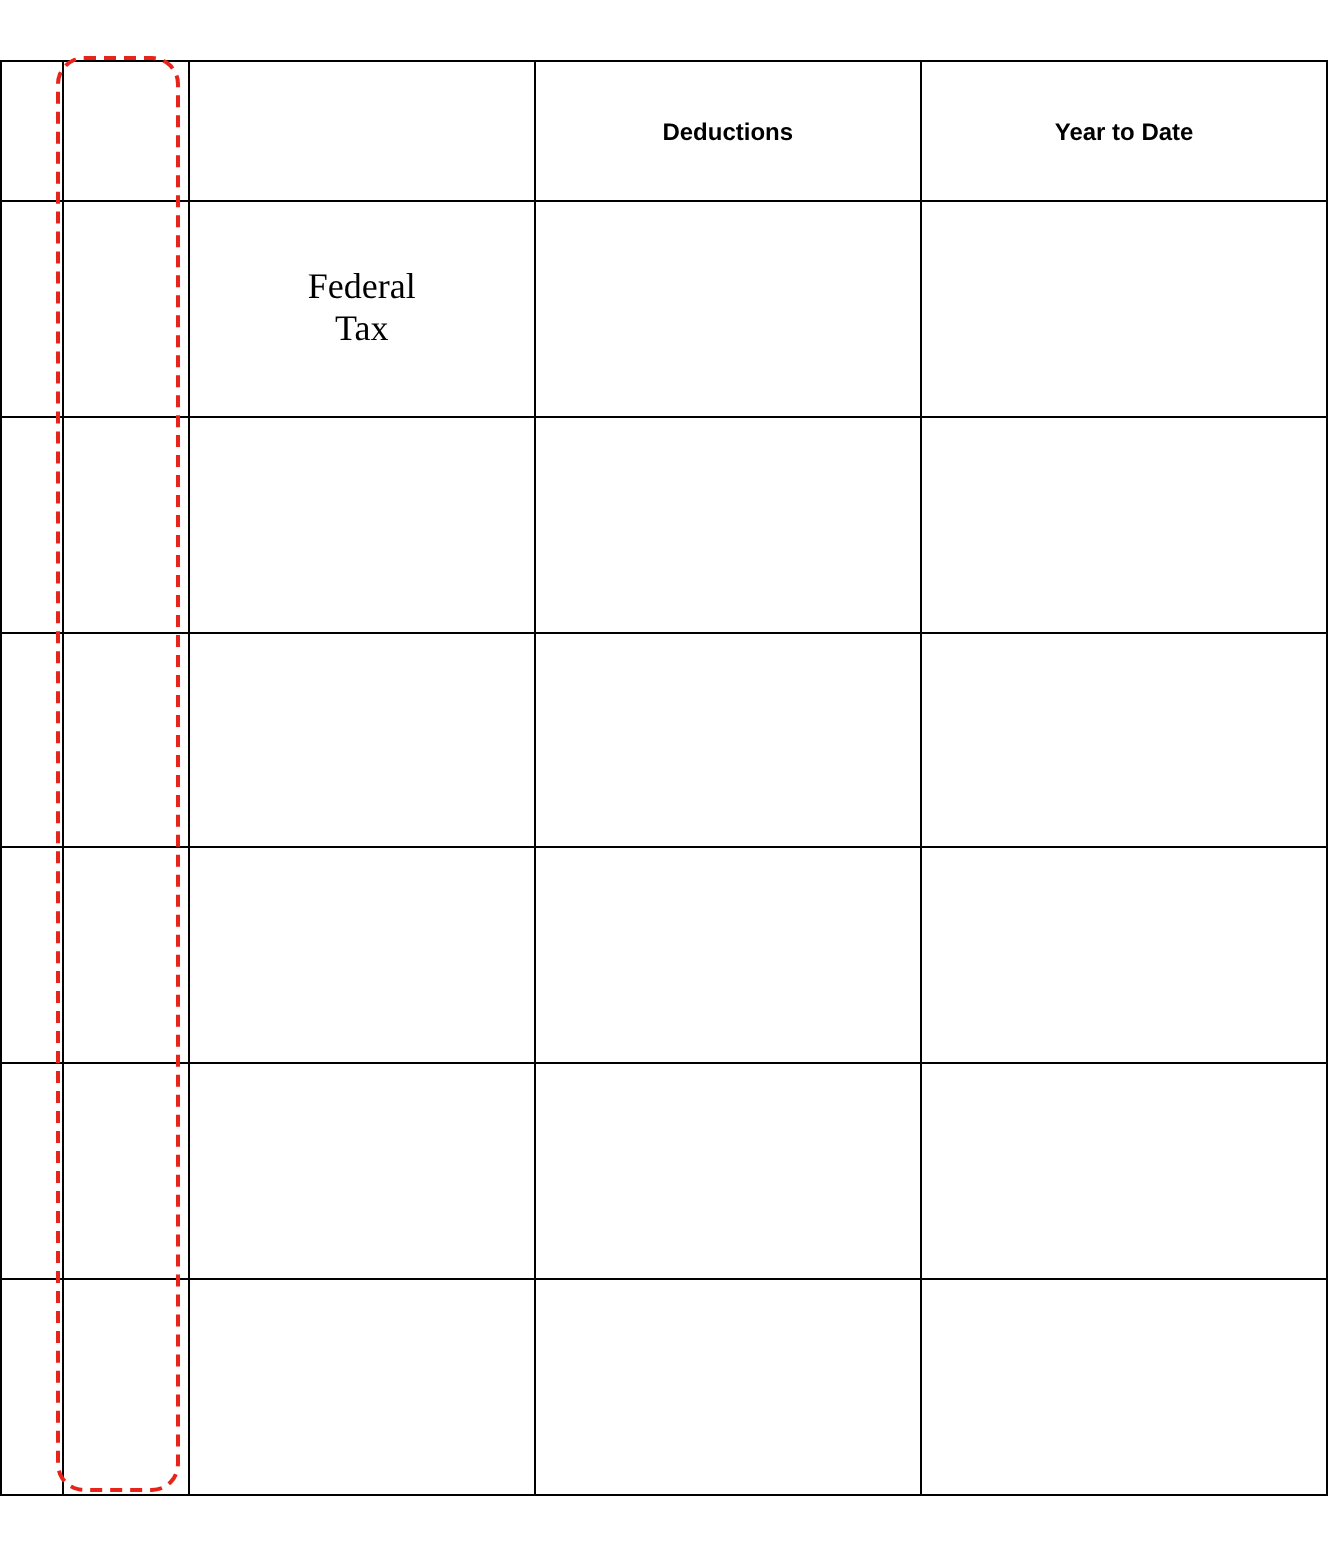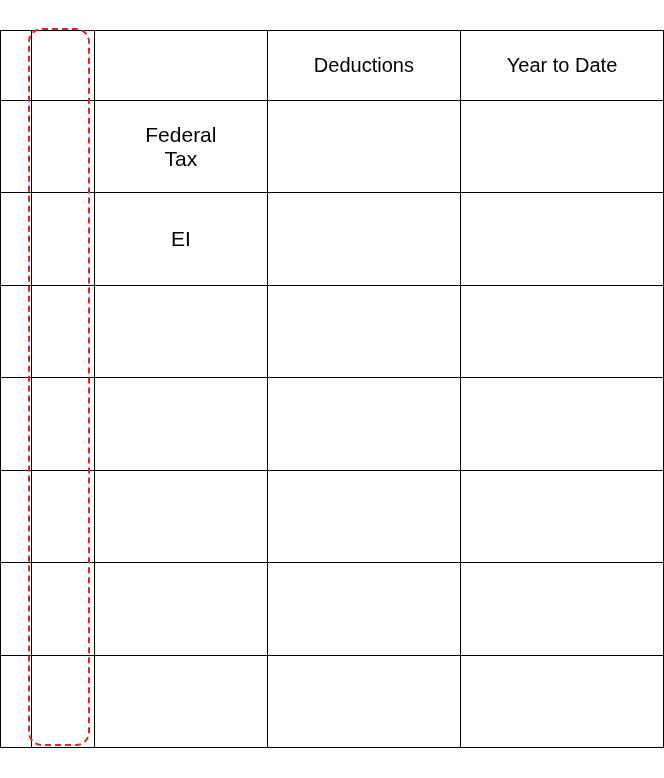--- a/index.html
+++ b/index.html
@@ -39,26 +39,27 @@
     }
 
     th, td {
       border: 1px solid #000;
       text-align: center;
       vertical-align: middle;
       padding: 4px 6px;
     }
 
     thead th {
-      font-weight: normal;
-      font-size: 20px;
+      font-weight: bold;
+      font-size: 12px;
     }
 
     tbody td {
-      font-size: 21px;
+      font-size: 18px;
+      font-family: Liberation Serif, serif;
     }
 
     
     col.col-left-edge { width: 30px; }
     col.col-red-box   { width: 60px; }
     col.col-label     { width: 165px; }
     col.col-deductions{ width: 185px; }
     col.col-ytd       { width: 194px; }
 
     
@@ -111,27 +112,20 @@
       <tr class="data-row">
             <td></td>
             <td></td>
             <td>Federal<br>Tax</td>
             <td></td>
             <td></td>
           </tr>
           <tr class="data-row">
             <td></td>
             <td></td>
-            <td>EI</td>
-            <td></td>
-            <td></td>
-          </tr>
-          <tr class="data-row">
-            <td></td>
-            <td></td>
             <td></td>
             <td></td>
             <td></td>
           </tr>
           <tr class="data-row">
             <td></td>
             <td></td>
             <td></td>
             <td></td>
             <td></td>

